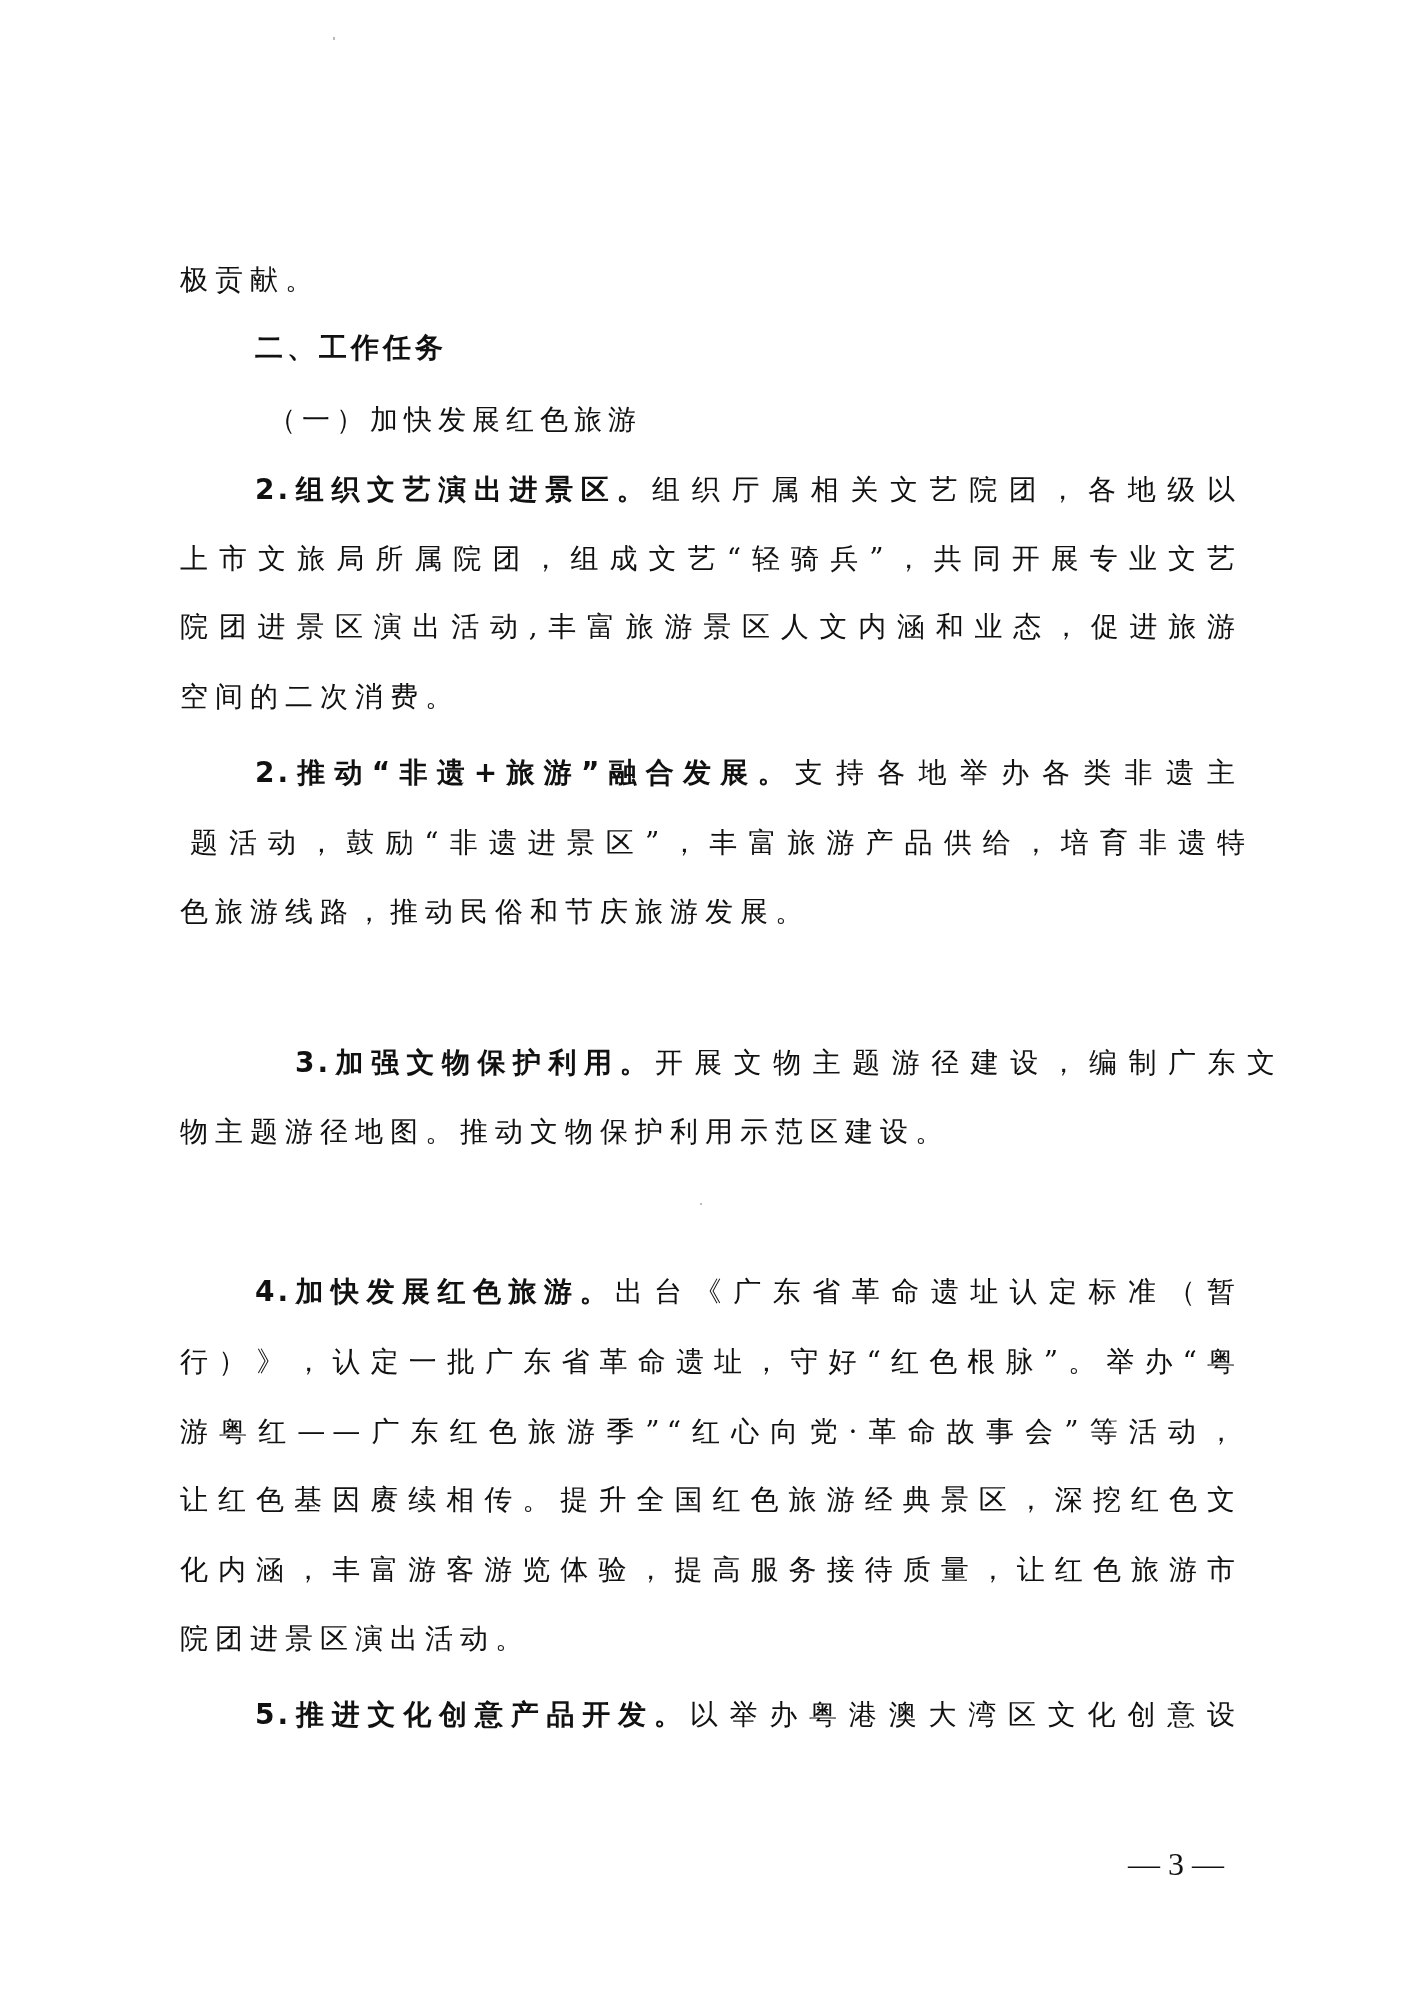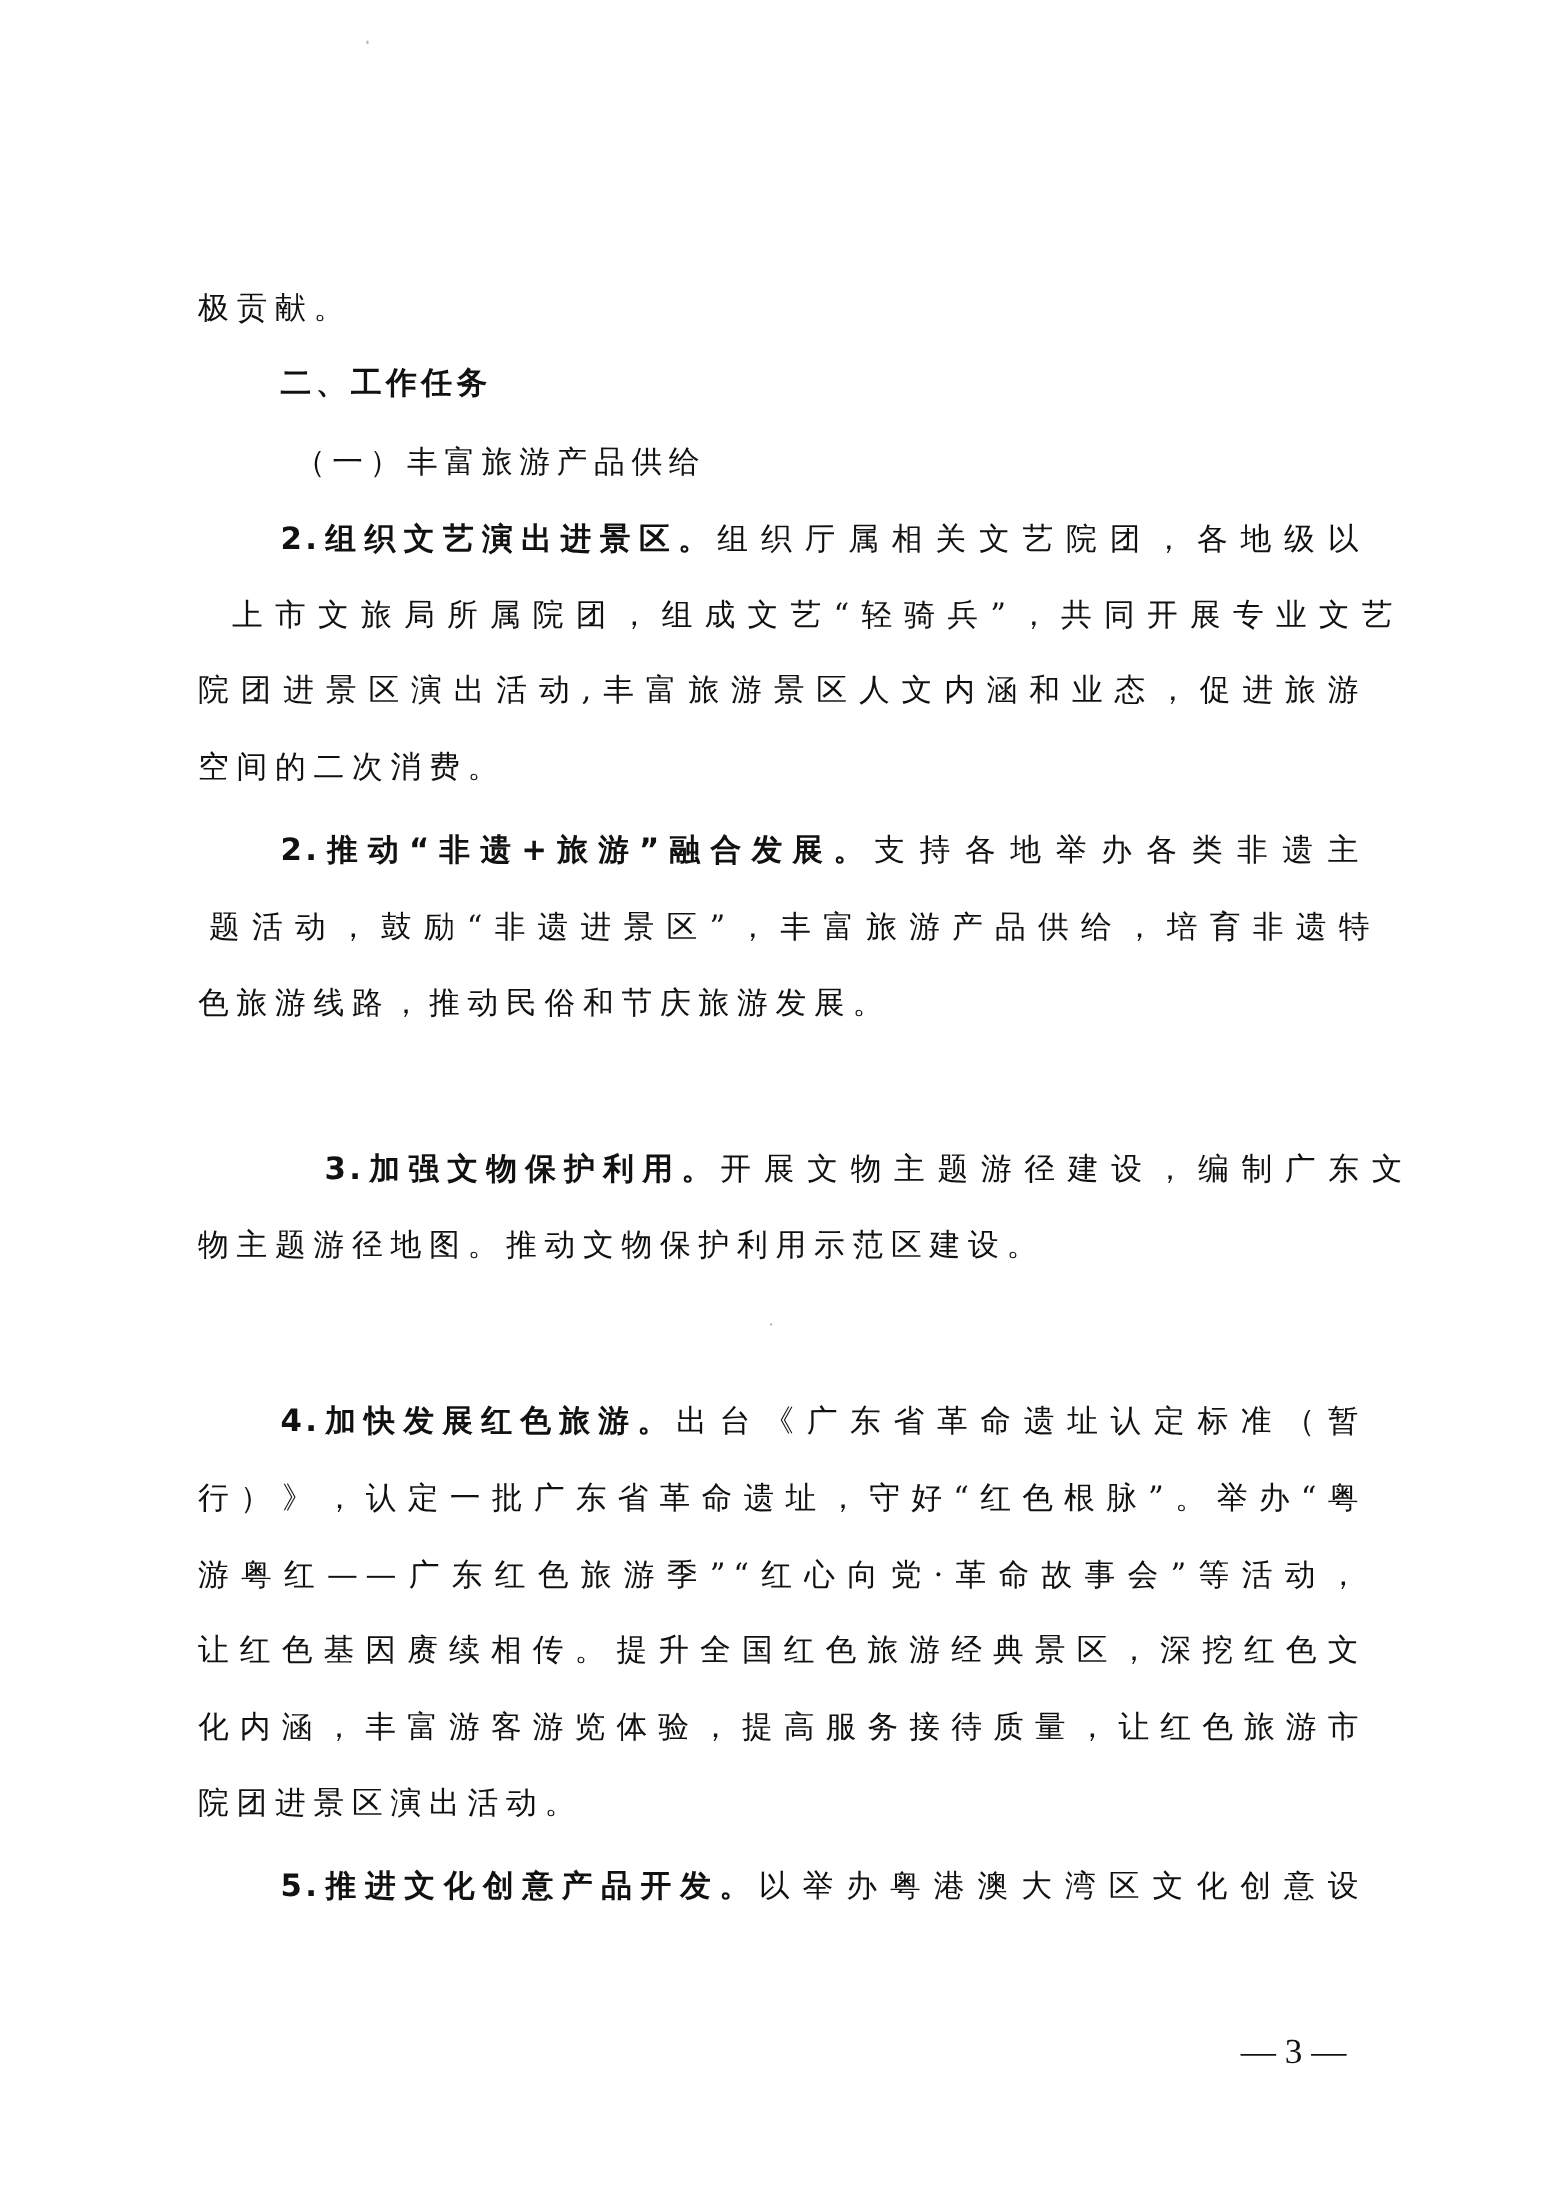--- a/index.html
+++ b/index.html
@@ -84,27 +84,27 @@
 
   <div class="line last" style="top:256px;">
     <span>极贡献。</span>
   </div>
 
   <div class="line indent heading" style="top:324px;">
     <span>二、工作任务</span>
   </div>
 
   <div class="line subheading" style="top:396px;left:268px;width:974px;">
-    <span>（一）丰富旅游产品供给</span>
+    <span>（一）加快发展红色旅游</span>
   </div>
 
   <div class="line indent" style="top:466px;">
     <span class="bold-lead">2.组织文艺演出进景区。</span><span>组织厅属相关文艺院团，各地级以</span>
   </div>
-  <div class="line" style="top:535px;margin-left:31px;">
+  <div class="line" style="top:535px;">
     <span>上市文旅局所属院团，组成文艺“轻骑兵”，共同开展专业文艺</span>
   </div>
   <div class="line" style="top:603px;">
     <span>院团进景区演出活动,丰富旅游景区人文内涵和业态，促进旅游</span>
   </div>
   <div class="line last" style="top:673px;">
     <span>空间的二次消费。</span>
   </div>
 
   <div class="line indent" style="top:749px;">

